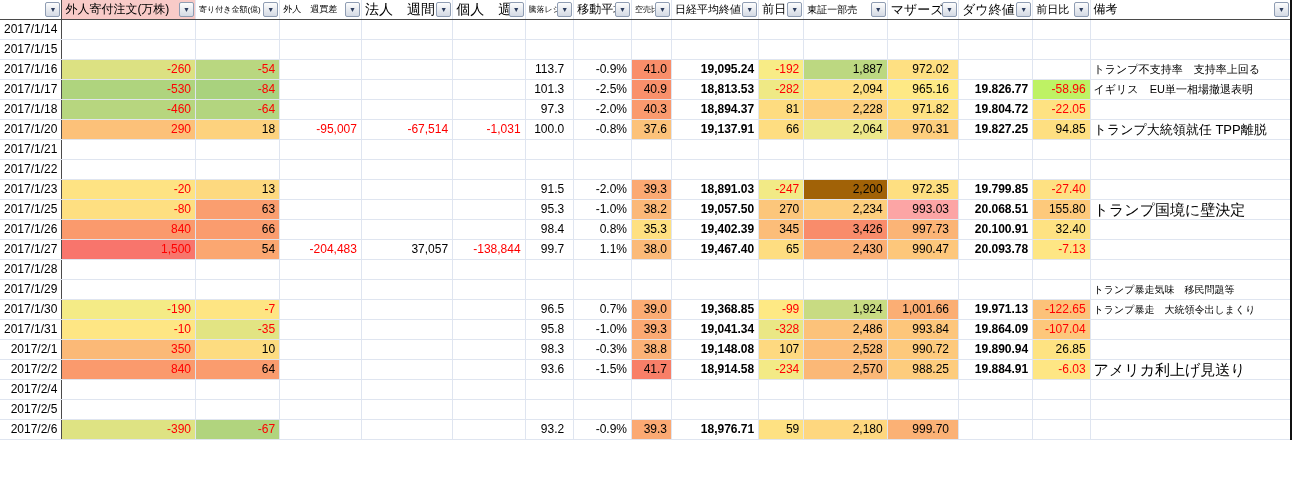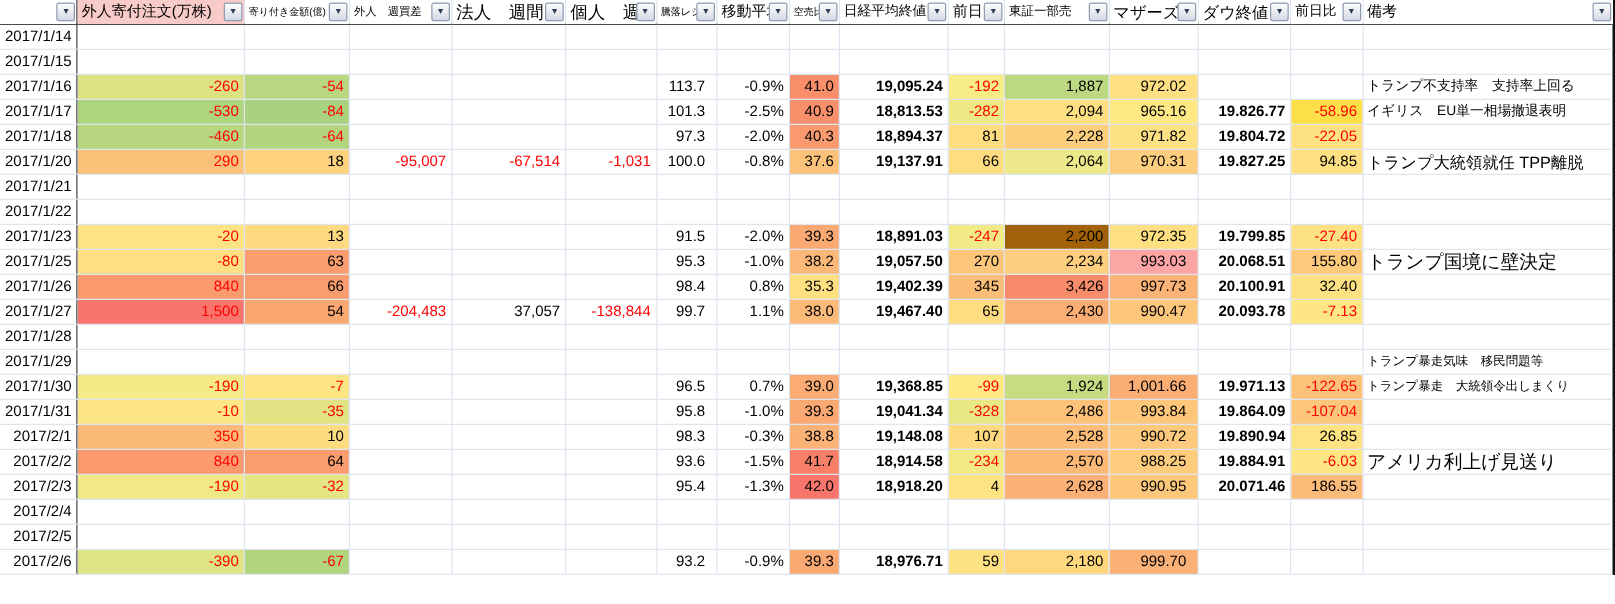--- a/index.html
+++ b/index.html
@@ -141,21 +141,21 @@
           <td class="num"></td>
           <td class="num"></td>
           <td class="num">101.3</td>
           <td class="num">-2.5%</td>
           <td class="num" style="background: rgb(249, 144, 107);">40.9</td>
           <td class="num bold">18,813.53</td>
           <td class="num red" style="background: rgb(239, 233, 133); padding-left: 16px;">-282</td>
           <td class="num" style="background: rgb(254, 224, 130);">2,094</td>
           <td class="num" style="background: rgb(254, 233, 133);">965.16</td>
           <td class="num bold">19.826.77</td>
-          <td class="num red" style="background: #fde047;">-58.96</td>
+          <td class="num red" style="background: #bef264;">-58.96</td>
           <td class="rem" style="font-size: 11px;">イギリス　EU単一相場撤退表明</td>
         </tr>
         <tr>
           <td class="date datec">2017/1/18</td>
           <td class="num red" style="background: rgb(183, 214, 127);">-460</td>
           <td class="num red" style="background: rgb(179, 213, 127);">-64</td>
           <td class="num"></td>
           <td class="num"></td>
           <td class="num"></td>
           <td class="num">97.3</td>
@@ -397,38 +397,20 @@
           <td class="num" style="background: rgb(248, 127, 104);">41.7</td>
           <td class="num bold">18,914.58</td>
           <td class="num red" style="background: rgb(243, 234, 134);">-234</td>
           <td class="num" style="background: rgb(251, 184, 119);">2,570</td>
           <td class="num" style="background: rgb(253, 204, 125);">988.25</td>
           <td class="num bold">19.884.91</td>
           <td class="num red" style="background: rgb(254, 230, 132);">-6.03</td>
           <td class="rem" style="font-size: 15px;">アメリカ利上げ見送り</td>
         </tr>
         <tr>
-          <td class="date datec">2017/2/3</td>
-          <td class="num red" style="background: rgb(240, 233, 134);">-190</td>
-          <td class="num red" style="background: rgb(229, 229, 132);">-32</td>
-          <td class="num"></td>
-          <td class="num"></td>
-          <td class="num"></td>
-          <td class="num">95.4</td>
-          <td class="num">-1.3%</td>
-          <td class="num" style="background: rgb(248, 117, 108);">42.0</td>
-          <td class="num bold">18,918.20</td>
-          <td class="num" style="background: rgb(254, 227, 130);">4</td>
-          <td class="num" style="background: rgb(251, 177, 117);">2,628</td>
-          <td class="num" style="background: rgb(253, 200, 123);">990.95</td>
-          <td class="num bold">20.071.46</td>
-          <td class="num" style="background: rgb(252, 187, 120);">186.55</td>
-          <td class="rem"></td>
-        </tr>
-        <tr>
           <td class="date datec">2017/2/4</td>
           <td class="num"></td>
           <td class="num"></td>
           <td class="num"></td>
           <td class="num"></td>
           <td class="num"></td>
           <td class="num"></td>
           <td class="num"></td>
           <td class="num"></td>
           <td class="num bold"></td>

